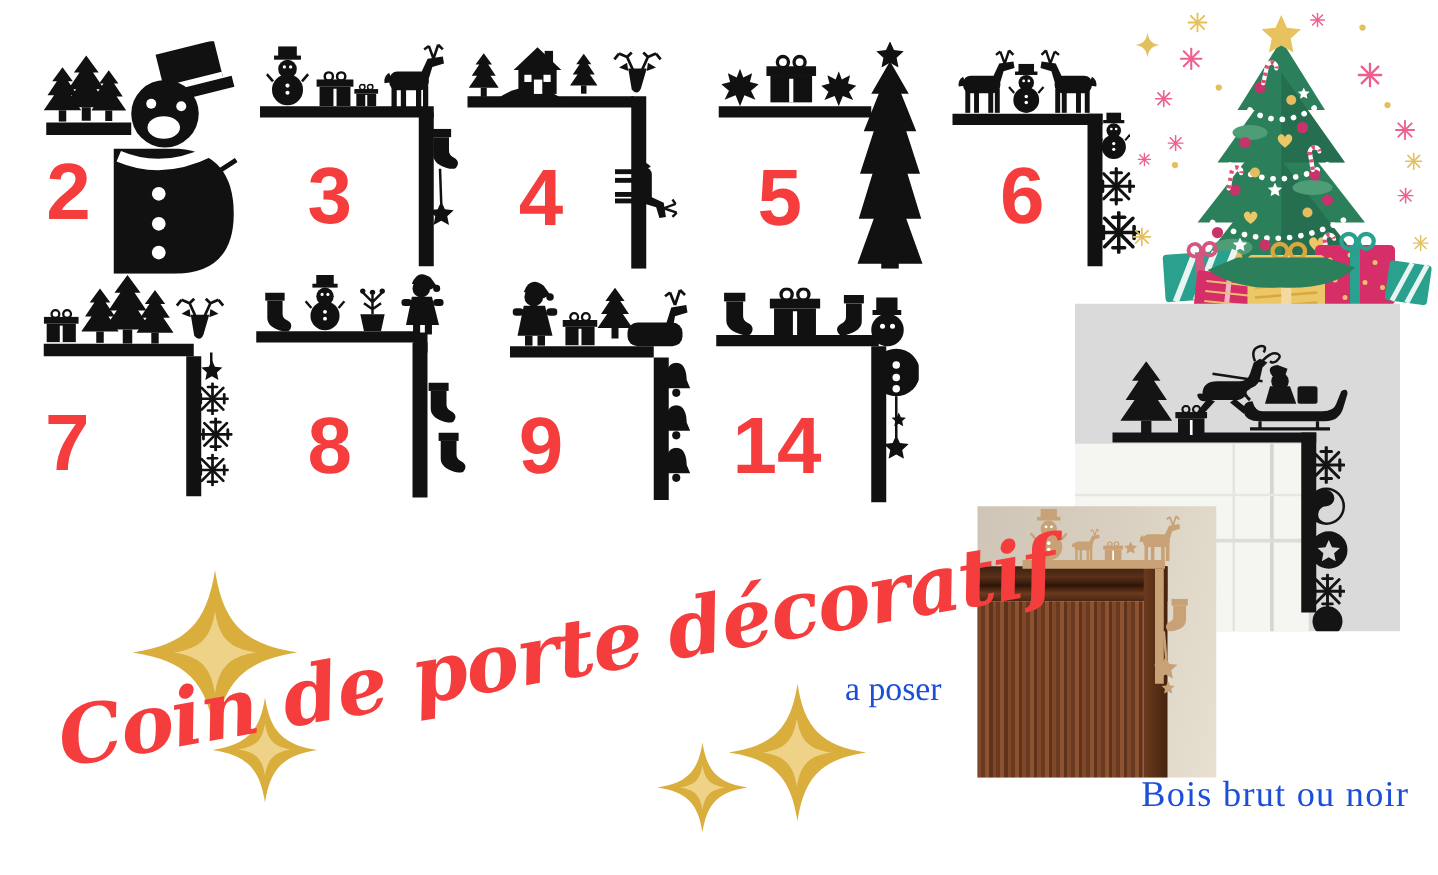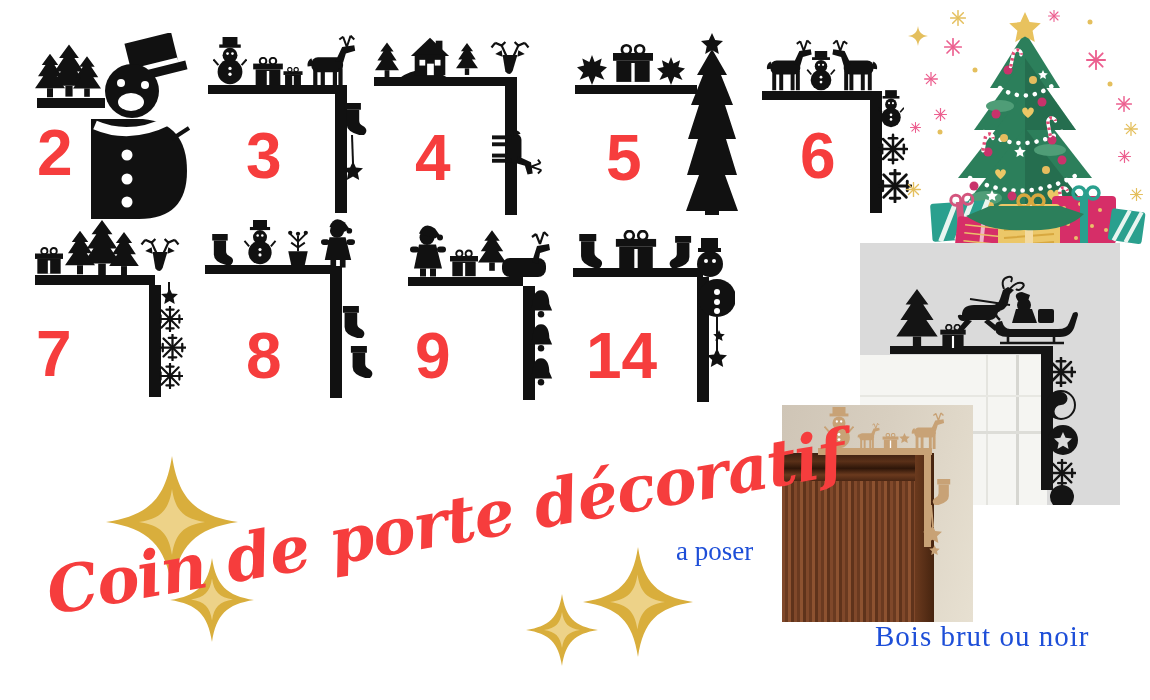--- a/index.html
+++ b/index.html
@@ -484,15 +484,15 @@
     <use href="#star4" width="110" height="112"></use>
       <use href="#star4" x="27" y="28" width="55" height="56" fill="#edd288"></use>
   </svg>
   <svg class="spark" style="left:526px;top:594px" width="72" height="72" viewBox="0 0 72 72">
     <use href="#star4" width="72" height="72"></use>
       <use href="#star4" x="18" y="18" width="36" height="36" fill="#edd288"></use>
   </svg>
 
   <div class="title">Coin de porte décoratif</div>
   <span class="cap" style="left:676px;top:536px">a poser</span>
-  <span class="cap cap-bois" style="left:875px;top:620px">Bois brut ou noir</span>
+  <span class="cap cap-bois" style="left:913px;top:620px">Bois brut ou noir</span>
 
 </div>
 
 </body></html>

